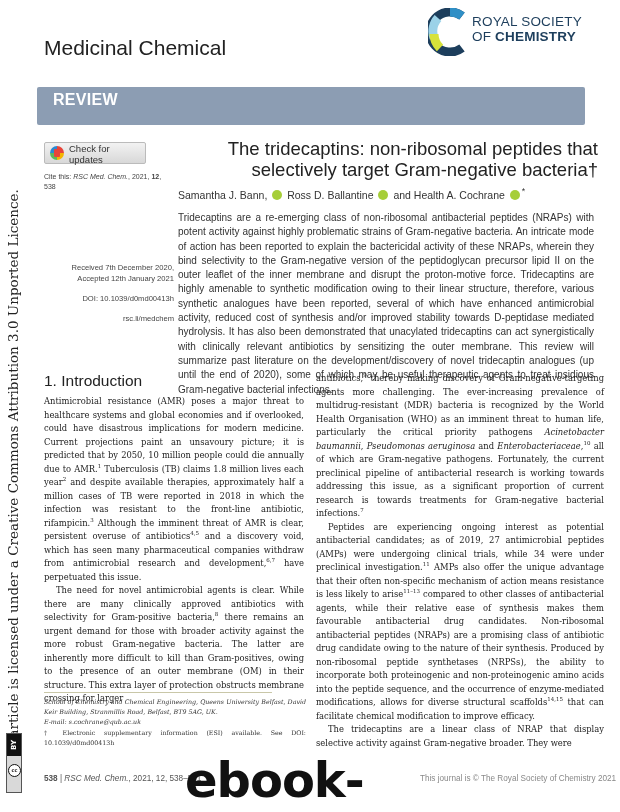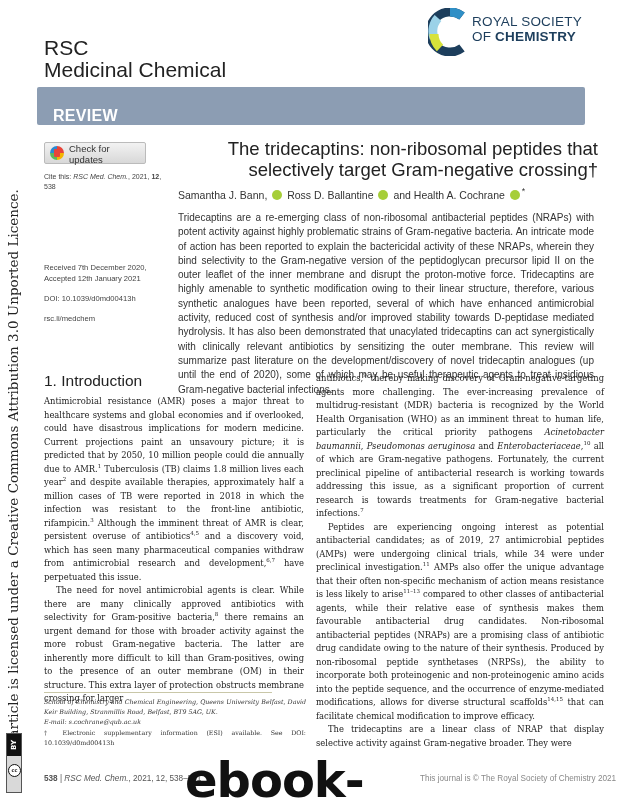--- a/index.html
+++ b/index.html
@@ -3,33 +3,33 @@
 <meta charset="utf-8">
 <style>
   html, body { margin:0; padding:0; }
   body { width:620px; height:812px; background:#ffffff; position:relative; overflow:hidden; font-family:"DejaVu Sans", sans-serif; color:#231f20; }
   .abs { position:absolute; }
   .journal { left:44px; top:37px; font-family:"Liberation Sans", sans-serif; font-size:21px; line-height:22px; color:#222; }
   .logo { left:428px; top:8px; width:170px; height:48px;padding-left:9px; }
   .logo-text { position:absolute; left:44px; top:6px; font-family:"Liberation Sans", sans-serif; font-size:13.5px; line-height:15px; color:#1d3e5c; letter-spacing:0.2px; }
   .logo-text b { font-weight:bold; }
   .banner { left:37px; top:87px; width:548px; height:38px; background:#8c9db3; border-radius:2px; }
-  .banner span { position:absolute; left:16px; top:20px; color:#fff; font-family:"Liberation Sans", sans-serif; font-weight:bold; font-size:16px; letter-spacing:0.3px; }
+  .banner span { position:absolute; left:16px; top:4px; color:#fff; font-family:"Liberation Sans", sans-serif; font-weight:bold; font-size:16px; letter-spacing:0.3px; }
   .check { left:44px; top:142px; width:102px; height:22px; border:1px solid #bbb; border-radius:2px; background:linear-gradient(#f2f2f2,#d8d8d8); font-family:"Liberation Sans", sans-serif; font-size:9.5px; color:#333; box-sizing:border-box; }
   .check .ic { position:absolute; left:5px; top:3px; width:14px; height:14px; border-radius:50%; background:conic-gradient(#e8443a 0 25%, #f5b400 0 50%, #5cb85c 0 75%, #2a8ad4 0); }
   .check .ic:after { content:""; position:absolute; left:4px; top:3px; width:6px; height:8px; background:#e8443a; border-radius:1px; }
   .check .lbl { position:absolute; left:24px; top:0; }
   .cite { left:44px; top:172px; width:125px; font-size:7px; line-height:10px; color:#444; font-family:"Liberation Sans", sans-serif; }
   .cite i { font-style:italic; }
   .title { left:178px; top:138px; width:420px; font-family:"Liberation Sans", sans-serif; font-size:18.5px; line-height:21px; color:#222; font-weight:normal;text-align:right; }
   .authors { left:178px; top:186px; font-family:"Liberation Sans", sans-serif; font-size:10.5px; color:#333; }
   .orcid { display:inline-block; width:10px; height:10px; border-radius:50%; background:#a6ce39; vertical-align:-1px; margin:0 2px; }
   .abstract { left:178px; top:211px; width:416px; font-family:"Liberation Sans", sans-serif; font-size:10px; line-height:14.3px; color:#333; text-align:justify; }
   .meta { left:44px; top:262px; width:130px; font-family:"Liberation Sans", sans-serif; font-size:7.6px; line-height:11px; color:#444; }
-  .meta div { margin-bottom:9px; }
+  .meta div { margin-bottom:9px;text-align:right; }
   .h1 { left:44px; top:372px; font-family:"Liberation Sans", sans-serif; font-size:15.5px; color:#222; }
   .col { font-family:"DejaVu Serif", serif; font-size:8.4px; line-height:13.5px; color:#222; text-align:justify; width:260px; }
   .col p { margin:0; }
   .col p.ind { text-indent:12px; }
   .col sup { font-size:5.5px; line-height:0; }
   .col i { font-style:italic; }
   .left { left:44px; top:395px; }
   .right { left:316px; top:372px; width:288px; }
   .footrule { left:44px; top:692px; width:228px; height:1px; background:#c9c7a8; }
   .footnote { left:44px; top:697px; width:262px; font-family:"DejaVu Serif", serif; font-size:6.3px; line-height:10.2px; color:#333; text-align:justify; }
@@ -42,21 +42,20 @@
   .licence span { position:absolute; left:50%; top:50%; transform:translate(-50%,-50%) rotate(-90deg); white-space:nowrap; font-family:"DejaVu Serif", serif; font-size:13.5px; color:#222; }
   .ccbadge { left:6px; top:733px; width:16px; height:60px; border:1px solid #555; background:#d9d9d9; box-sizing:border-box; }
   .ccbadge .by { position:absolute; left:0; top:0; width:14px; height:22px; background:#111; color:#fff; font-size:7px; font-weight:bold; font-family:"DejaVu Sans", sans-serif; }
   .ccbadge .by span { position:absolute; left:50%; top:50%; transform:translate(-50%,-50%) rotate(-90deg); }
   .ccbadge .cc { position:absolute; left:1px; top:30px; width:11px; height:11px; border:1.5px solid #111; border-radius:50%; background:#fff; font-size:5px; text-align:center; line-height:11px; font-weight:bold; }
 </style>
 </head>
 <body>
 
 <div class="abs journal">
-  <div>RSC</div>
   <div>Medicinal Chemical</div>
 </div>
 
 <div class="abs logo">
   <svg width="40" height="48" viewBox="0 0 40 48" style="position:absolute;left:0;top:0">
     <path d="M34 8 A20 20 0 1 0 34 40" fill="none" stroke="#1d3e5c" stroke-width="9"></path>
     <path d="M10 10 A20 20 0 0 0 6 30" fill="none" stroke="#9bd2e8" stroke-width="9"></path>
     <path d="M6 26 A20 20 0 0 0 12 40" fill="none" stroke="#d7e23a" stroke-width="9"></path>
     <path d="M22 4 A20 20 0 0 1 34 8" fill="none" stroke="#2f8fc6" stroke-width="9"></path>
   </svg>
@@ -83,21 +82,21 @@
   <div>
     <span>Received 7th December 2020,</span><br>
     <span>Accepted 12th January 2021</span>
   </div>
   <div>DOI: 10.1039/d0md00413h</div>
   <div>rsc.li/medchem</div>
 </div>
 
 <div class="abs title">
   <div>The tridecaptins: non-ribosomal peptides that</div>
-  <div>selectively target Gram-negative crossing†</div>
+  <div>selectively target Gram-negative bacteria†</div>
 </div>
 
 <div class="abs authors">
   <span>Samantha J. Bann,</span>
   <span class="orcid"></span>
   <span>Ross D. Ballantine</span>
   <span class="orcid"></span>
   <span>and Health A. Cochrane</span>
   <span class="orcid"></span><sup>*</sup>
 </div>

